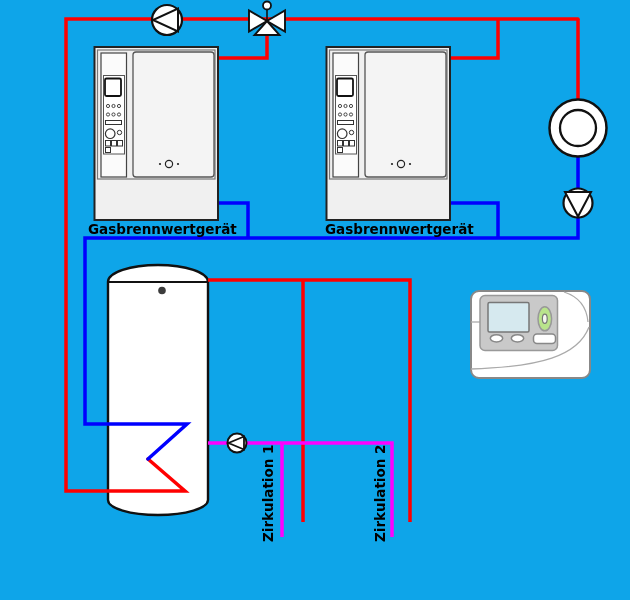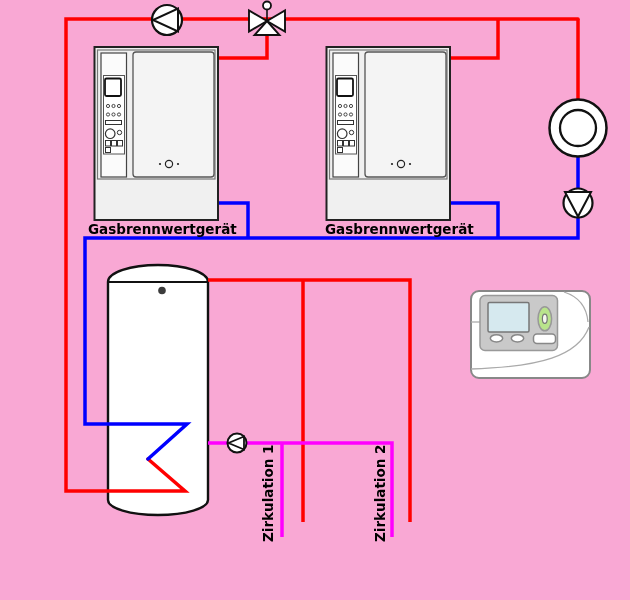--- a/index.html
+++ b/index.html
@@ -1,18 +1,18 @@
 <!DOCTYPE html>
 <html style="--hot: #ff0000; --cold: #0000ff; --circ: #ff00ff; --outline: #111111; --boiler-fill: #f0f0f0; --door-fill: #f4f4f4; --panel-gray: #c9c9c9; --lcd-blue: #d6e9ef; --knob-green: #b9e48c; --sensor-gray: #3c3c3c;"><head>
 <meta charset="utf-8">
 <style>
   html,body { margin:0; padding:0; background:#fff; }
   #stage {
     position:relative; width:630px; height:600px;
-    background:#f9a8d4; overflow:hidden;
+    background:#0ea5e9; overflow:hidden;
     font-family:"DejaVu Sans", sans-serif;
   }
   #schematic { position:absolute; left:0; top:0; }
 
   
   .pipe-hot  { stroke:var(--hot,#f00);  stroke-width:3.5; fill:none; }
   .pipe-cold { stroke:var(--cold,#00f); stroke-width:3.5; fill:none; }
   .pipe-circ { stroke:var(--circ,#f0f); stroke-width:3.5; fill:none; }
   .outline   { stroke:var(--outline,#111); fill:#fff; }
 

